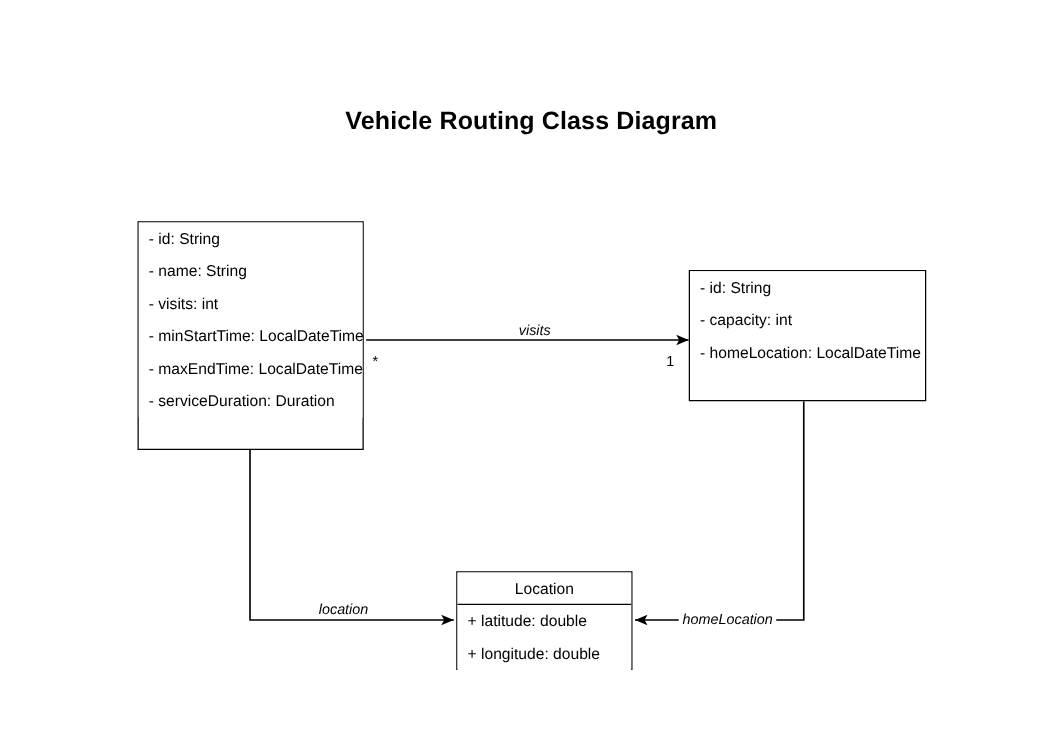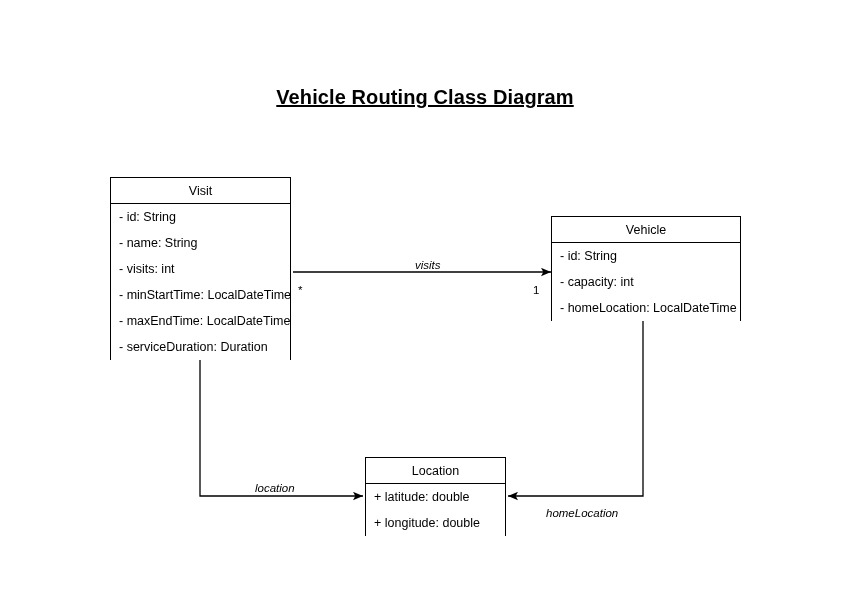--- a/index.html
+++ b/index.html
@@ -21,21 +21,20 @@
   #diagram-title {
     position: absolute;
     left: 0;
     top: 86px;
     width: 850px;
     text-align: center;
     font-size: 20px;
     font-weight: bold;
     letter-spacing: 0.1px;
     color: #000000;
-    text-decoration: underline;
   }
   .uml-class {
     position: absolute;
     box-sizing: border-box;
     border: 1.3px solid #000000;
     background: #ffffff;
     z-index: 5;
   }
   .uml-class-name {
     box-sizing: border-box;
@@ -117,36 +116,34 @@
       <path d="M 643,321 L 643,496 L 508,496" stroke="#000000" stroke-width="1.3" fill="none" marker-end="url(#arrow-right)"></path>
     </g>
   </svg>
 
   <div class="edge-label" style="left:412px; top:259px;">visits</div>
   <div class="mult-label" style="left:298px; top:284px;">*</div>
   <div class="mult-label" style="left:533px; top:284px;">1</div>
 
   <div class="edge-label" style="left:252px; top:482px;">location</div>
 
-  <div class="edge-label" style="left:543px; top:507px;">homeLocation</div>
+  <div class="edge-label" style="left:543px; top:490px;">homeLocation</div>
 
   <div class="uml-class" style="left:110px; top:177px; width:181px; height:183px;">
-    <div class="uml-class-name">Visit</div>
     <div class="uml-attrs">
       <div class="uml-attr">- id: String</div>
       <div class="uml-attr">- name: String</div>
       <div class="uml-attr">- visits: int</div>
       <div class="uml-attr">- minStartTime: LocalDateTime</div>
       <div class="uml-attr">- maxEndTime: LocalDateTime</div>
       <div class="uml-attr">- serviceDuration: Duration</div>
     </div>
   </div>
 
   <div class="uml-class" style="left:551px; top:216px; width:190px; height:105px;">
-    <div class="uml-class-name">Vehicle</div>
     <div class="uml-attrs">
       <div class="uml-attr">- id: String</div>
       <div class="uml-attr">- capacity: int</div>
       <div class="uml-attr">- homeLocation: LocalDateTime</div>
     </div>
   </div>
 
   <div class="uml-class" style="left:365px; top:457px; width:141px; height:79px;">
     <div class="uml-class-name">Location</div>
     <div class="uml-attrs">

